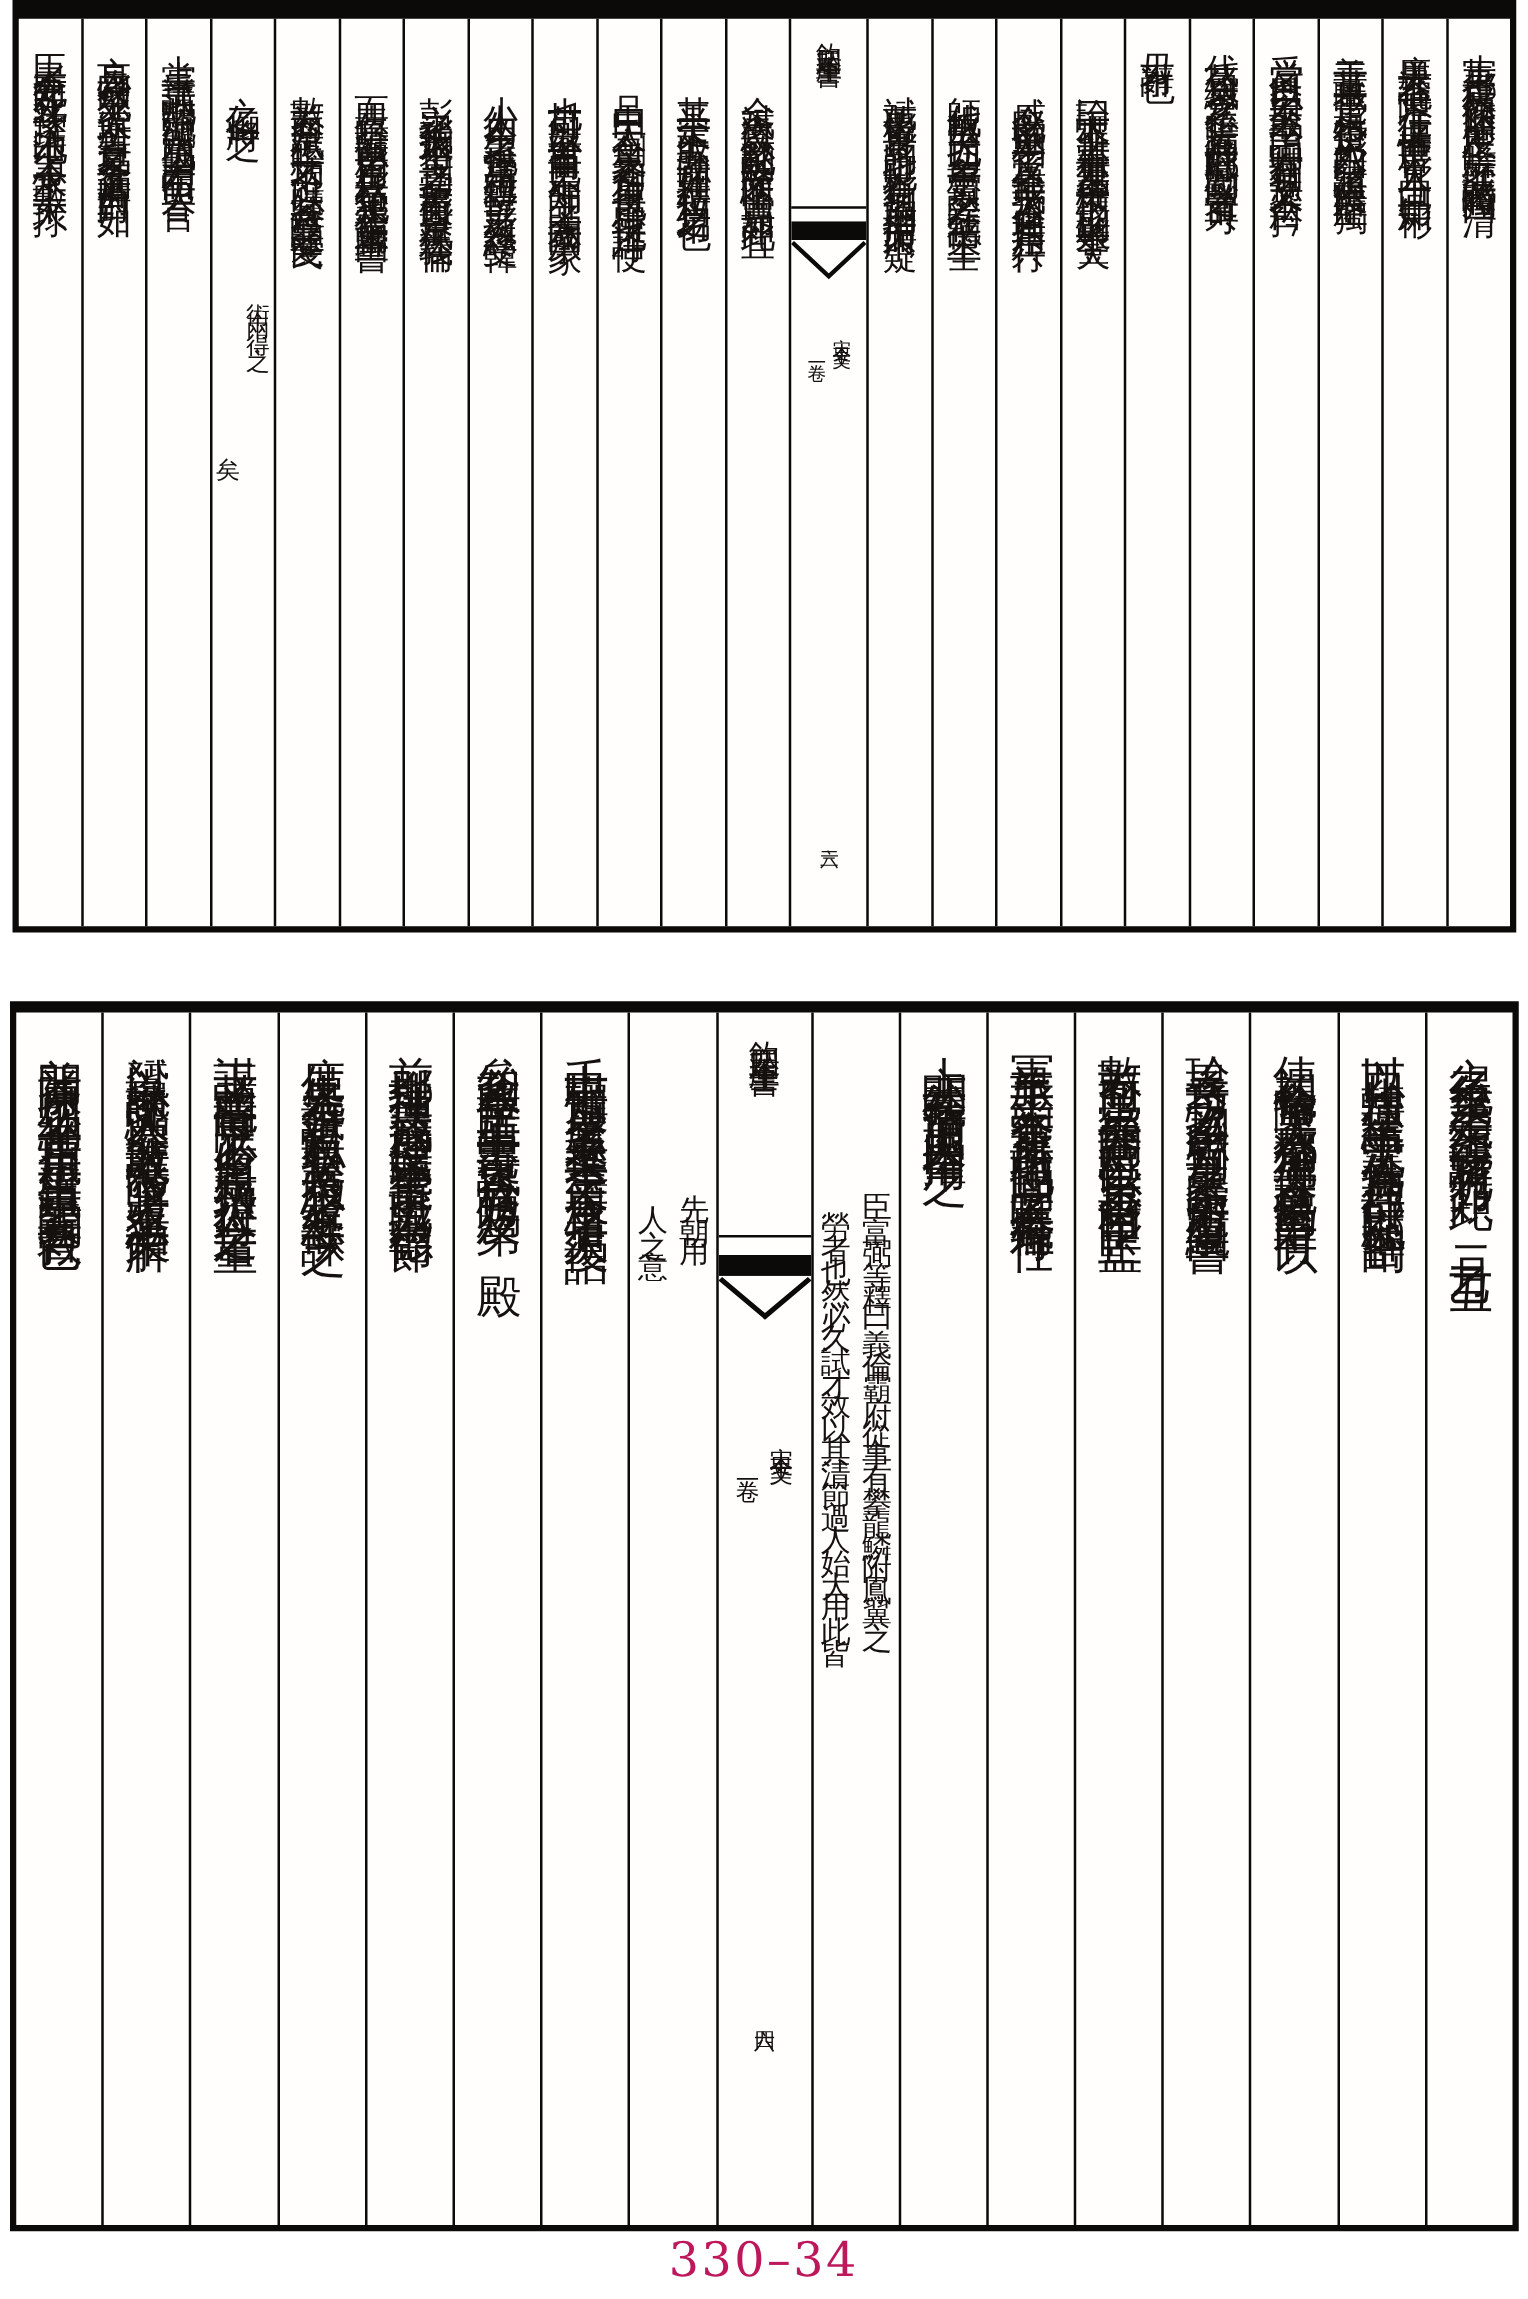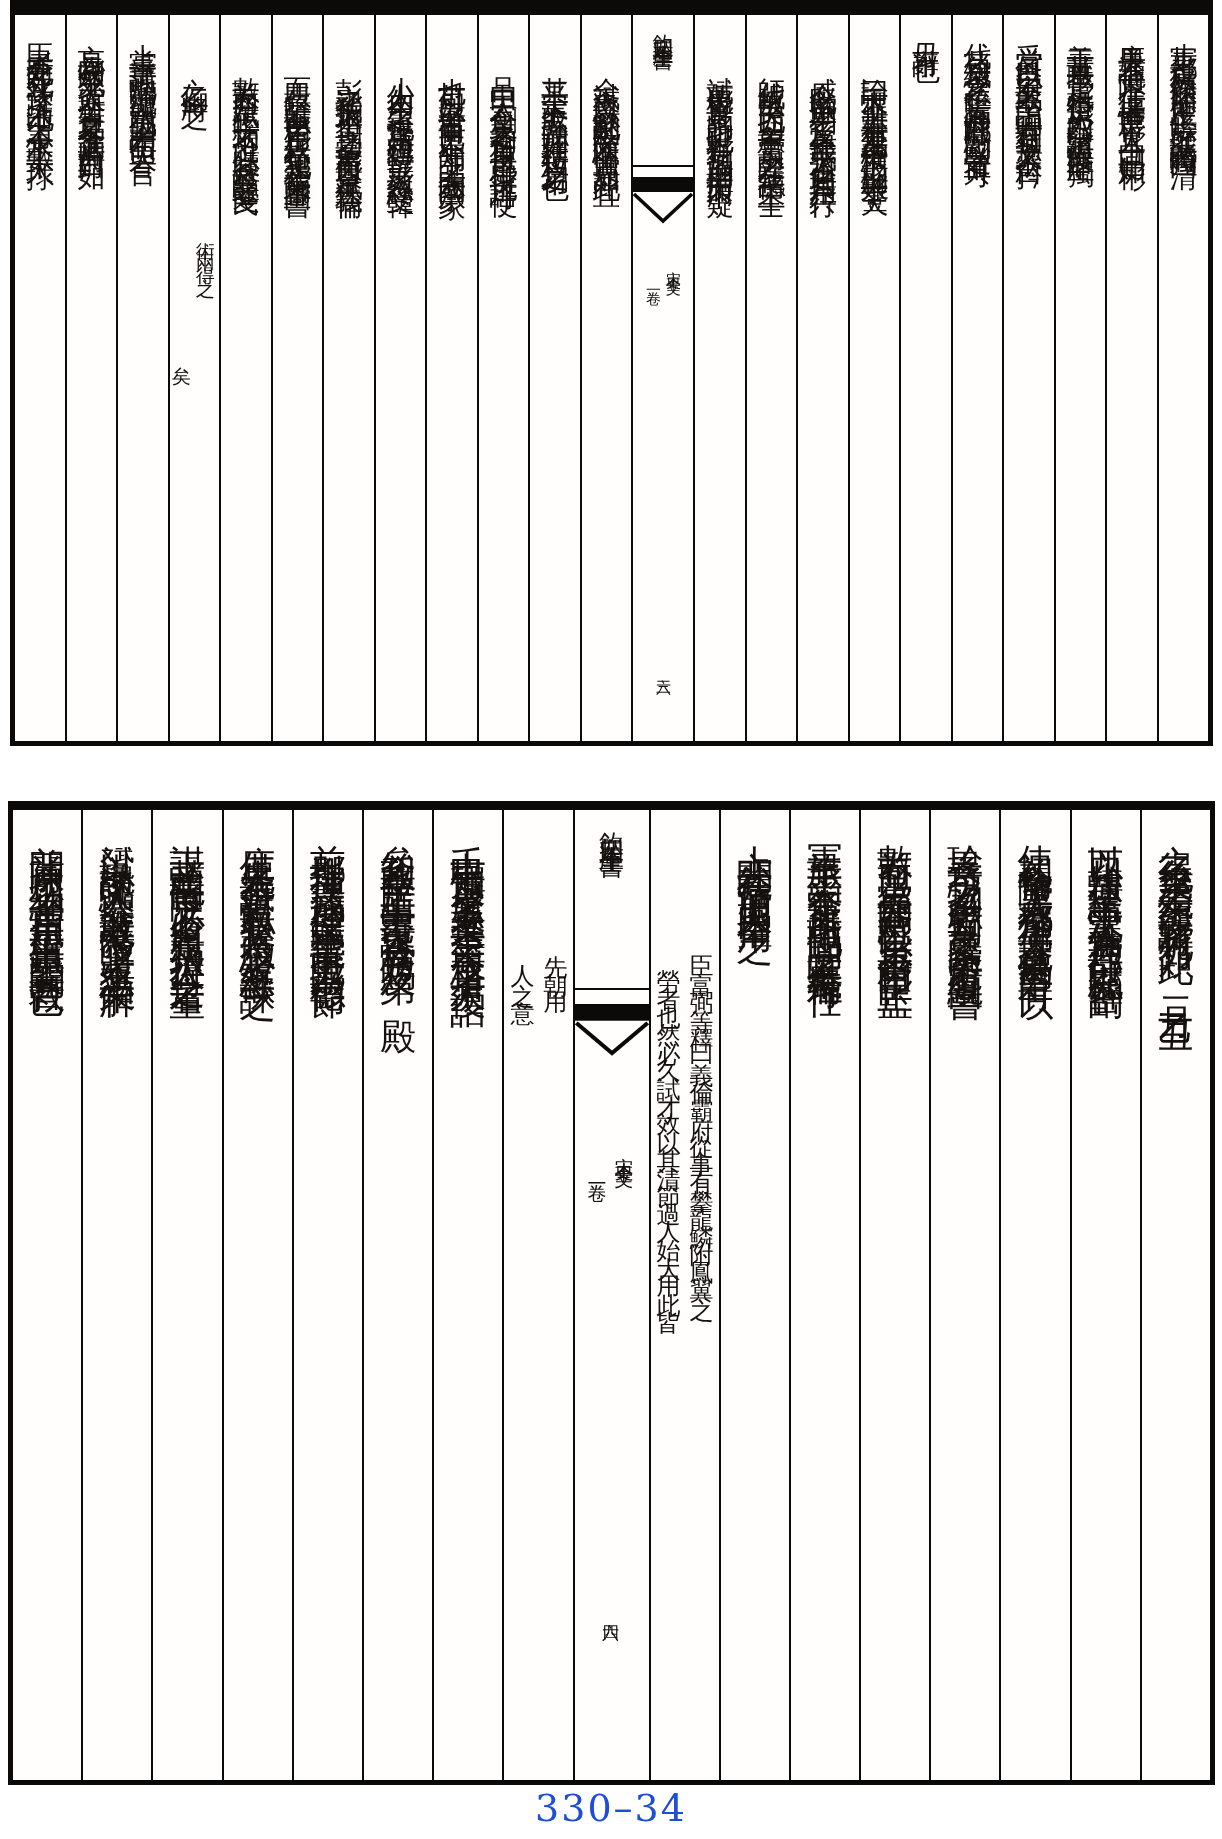--- a/index.html
+++ b/index.html
@@ -71,21 +71,21 @@
   .bx-folio {
     position:absolute; left:50%; transform:translateX(-50%);
     writing-mode:vertical-rl; text-orientation:upright; white-space:nowrap;
   }
   .leaf-top .bx-folio { top:652px; font-size:15px; letter-spacing:2px; }
   .leaf-bottom .bx-folio { top:800px; font-size:17px; letter-spacing:2px; }
   
   .plate {
     position:absolute; left:0; top:1786px; width:100%;
     text-align:center; font-size:38px; letter-spacing:2px;
-    font-family:"DejaVu Serif",serif; color:#1d4ed8;
+    font-family:"DejaVu Serif",serif; color:#be185d;
   }
 </style>
 </head>
 <body>
 
 <section class="leaf leaf-top">
   <div class="cols">
 
     <div class="c">
         <span class="vtext">步軍都虞候領保順節度王仁贍之歴詆諸將獨曰清</span>

